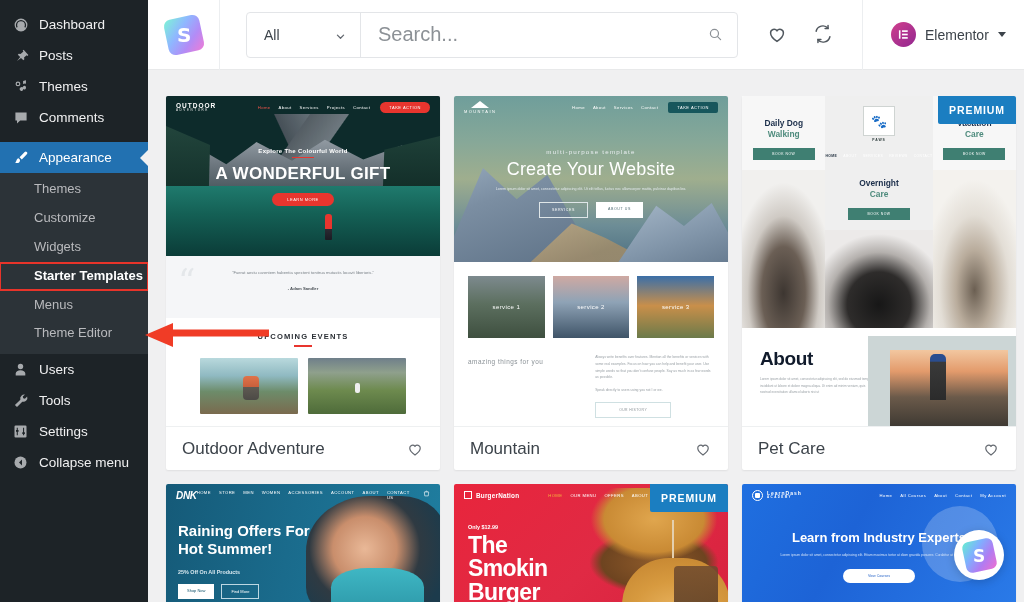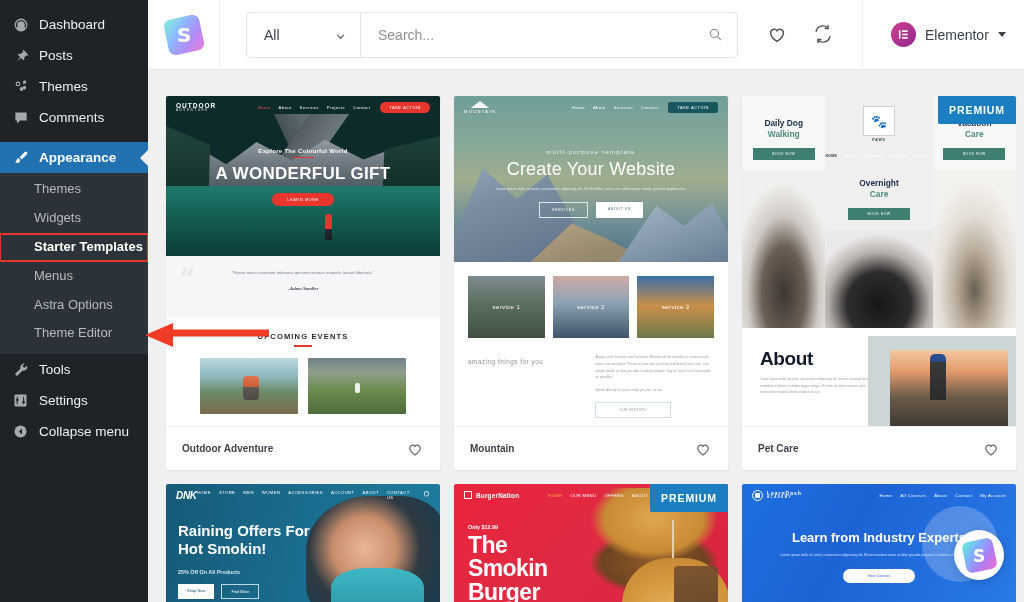--- a/index.html
+++ b/index.html
@@ -20,21 +20,21 @@
   .menu-item {
     display: flex; align-items: center; height: 31px; padding: 0 0 0 10px;
     color: #f0f0f1; font-size: 13.5px; position: relative;
   }
   .menu-item.top-pad { margin-top: 9px; }
   .menu-item .mi-icon {
     width: 21px; height: 20px; flex: 0 0 21px; margin-right: 8px;
     display: flex; align-items: center; justify-content: center;
     color: #a7aaad;
   }
-  .menu-item.active { background: #2271b1; color: #fff; font-weight: 700; }
+  .menu-item.active { background: #2271b1; color: #fff; font-weight: 400; }
   .menu-item.active .mi-icon { color: #fff; }
   .menu-item.active .arrow-notch {
     position: absolute; right: 0; top: 50%; transform: translateY(-50%);
     width: 0; height: 0; border-top: 8px solid transparent;
     border-bottom: 8px solid transparent; border-right: 8px solid #f0f0f1;
   }
   .menu-item .mi-label { white-space: nowrap; }
   .menu-sep { height: 9px; }
 
   .submenu { background: #2c3338; padding: 2px 0 6px 0; }
@@ -84,21 +84,21 @@
     width: 114px; flex: 0 0 114px; display: flex; align-items: center;
     justify-content: space-between; padding: 0 14px 0 17px;
     border-right: 1px solid #e3e5e8; color: #3c434a; font-size: 14px;
     cursor: pointer;
   }
   .chev { width: 11px; height: 11px; color: #646970; display: block; }
   .search-field {
     flex: 1 1 auto; display: flex; align-items: center; padding: 0 14px 0 17px;
   }
   .search-field input {
-    border: 0; outline: 0; flex: 1 1 auto; font-size: 14px;
+    border: 0; outline: 0; flex: 1 1 auto; font-size: 20px;
     color: #3c434a; font-family: "Liberation Sans", sans-serif; background: transparent;
   }
   .search-field input::placeholder { color: #8c9196; }
   .search-icon { width: 15px; height: 15px; color: #8c9196; flex: 0 0 15px; }
 
   .hdr-actions { display: flex; align-items: center; margin-left: 28px; gap: 22px; }
   .hdr-icon-btn { width: 24px; height: 24px; color: #50575e; cursor: pointer; }
   .hdr-divider { width: 1px; height: 70px; background: #eceef0; margin-left: 26px; }
   .user-area {
     display: flex; align-items: center; gap: 9px; margin-left: 28px; cursor: pointer;
@@ -129,21 +129,21 @@
   .card {
     background: #fff; border-radius: 2px; overflow: hidden;
     box-shadow: 0 1px 2px rgba(0,0,0,0.07); position: relative;
   }
   .card-preview { height: 330px; overflow: hidden; position: relative; background: #fff; }
   .card-preview.short { height: 120px; }
   .card-footer {
     height: 44px; display: flex; align-items: center; justify-content: space-between;
     padding: 0 16px; border-top: 1px solid #eef0f1;
   }
-  .card-title { font-size: 10px; font-weight: 700; color: #3c434a; }
+  .card-title { font-size: 17px; font-weight: 400; color: #3c434a; }
   .heart { width: 18px; height: 18px; color: #646970; cursor: pointer; }
   .premium-badge {
     position: absolute; top: 0; right: 0; background: #1b7ec1; color: #fff;
     font-size: 10.5px; font-weight: 700; letter-spacing: 0.9px;
     padding: 8px 11px; z-index: 6; border-radius: 0 0 0 2px;
   }
 
   
   .thumb { width: 100%; height: 100%; position: relative; overflow: hidden; }
   .mini-nav {
@@ -461,28 +461,37 @@
         <svg width="16" height="16" viewBox="0 0 20 20" fill="currentColor">
             <path d="M17.2 2.6a1.8 1.8 0 00-2.6 0L8.2 9l2.8 2.8 6.3-6.4a1.8 1.8 0 00-.1-2.8zM7 10.4c-1.6.3-2.5 1.6-2.9 3.2-.2.8-.6 1.4-1.4 2 1.4.9 3.9 1 5.2-.4 1-1 1-2.4.6-3.3L7 10.4z"></path>
           </svg>
       </span>
       <span class="mi-label">Appearance</span>
       <span class="arrow-notch"></span>
     </div>
 
     <div class="submenu">
       <a class="submenu-item">Themes</a>
+      <a class="submenu-item">Customize</a>
       <a class="submenu-item">Widgets</a>
       <a class="submenu-item current boxed">Starter Templates</a>
       <a class="submenu-item">Menus</a>
-      <a class="submenu-item">Astra Options</a>
       <a class="submenu-item">Theme Editor</a>
     </div>
 
 
+    <div class="menu-item">
+      <span class="mi-icon">
+        <svg width="15" height="15" viewBox="0 0 20 20" fill="currentColor">
+            <circle cx="10" cy="6" r="3.6"></circle>
+            <path d="M10 11c-3.6 0-6.4 2-6.4 4.4V18h12.8v-2.6C16.4 13 13.6 11 10 11z"></path>
+          </svg>
+      </span>
+      <span class="mi-label">Users</span>
+    </div>
 
     <div class="menu-item">
       <span class="mi-icon">
         <svg width="16" height="16" viewBox="0 0 20 20" fill="currentColor">
             <path d="M15.6 2.3a5 5 0 00-6.4 6.1L2.4 15l2.6 2.6 6.6-6.8a5 5 0 006.1-6.4l-2.8 2.8-2.1-.6-.6-2.1 2.4-2.2z"></path>
           </svg>
       </span>
       <span class="mi-label">Tools</span>
     </div>
 
@@ -777,21 +786,21 @@
                   <span>CONTACT US</span>
                   <span style="margin-left:4px">
                     <svg width="7" height="7" viewBox="0 0 16 16" fill="none" stroke="#fff" stroke-width="1.4">
                         <path d="M3 4.5h10l-1 9H4z"></path>
                         <path d="M6 4.5a2 2 0 014 0"></path>
                       </svg>
                   </span>
                 </div>
               </div>
               <div class="head">
-                <h3><span>Raining Offers For</span><br><span>Hot Smokin!</span></h3>
+                <h3><span>Raining Offers For</span><br><span>Hot Summer!</span></h3>
                 <div class="off">25% Off On All Products</div>
                 <div class="btns">
                   <span class="b1">Shop Now</span>
                   <span class="b2">Find More</span>
                 </div>
               </div>
             </div>
           </div>
         </div>
 

